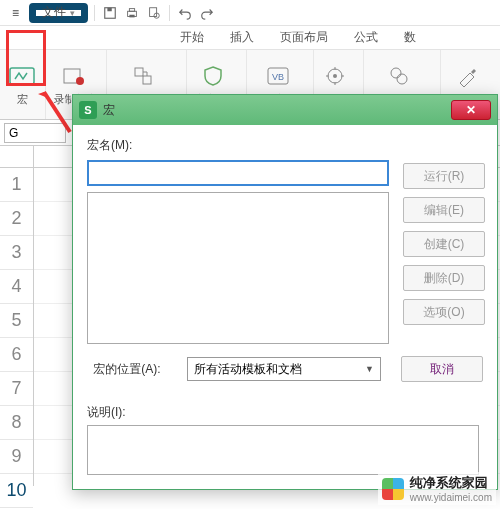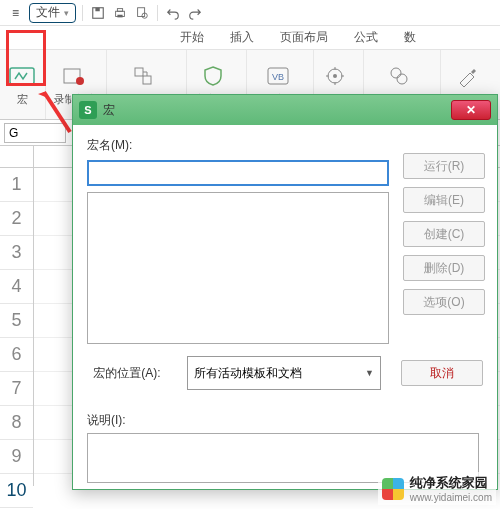--- a/index.html
+++ b/index.html
@@ -18,21 +18,21 @@
     border-bottom: 1px solid #e3e3e3;
     gap: 4px;
   }
   .menu-btn, .file-btn {
     display: flex; align-items: center;
     padding: 2px 6px;
     border-radius: 3px;
     color: #444;
     height: 20px;
   }
-  .file-btn { background: #fff; border: 1px solid #0c4a6e; border-radius: 4px; }
+  .file-btn { background: #fff; border: 7px solid #0c4a6e; border-radius: 4px; }
   .menu-sep { width: 1px; height: 16px; background: #ddd; margin: 0 2px; }
   .qat-icon { width: 18px; height: 18px; display:flex; align-items:center; justify-content:center; color:#555;}
   .tabbar {
     height: 24px;
     display: flex; align-items: flex-end;
     padding-left: 170px;
     gap: 6px;
     border-bottom: 1px solid #e3e3e3;
   }
   .tab {
@@ -142,38 +142,38 @@
     padding: 0 6px;
     outline:none;
   }
   .list-box {
     width: 302px; height: 152px;
     border:1px solid #aaa;
     background:#fff;
   }
   .side-buttons {
     position:absolute;
-    right: 12px; top: 58px;
+    right: 12px; top: 68px;
     display:flex; flex-direction:column; gap:8px;
   }
   .dbtn {
     width: 82px; height: 26px;
     border:1px solid #bbb;
     background:#f6f6f6;
     color:#999;
     font-size:12px;
     display:flex; align-items:center; justify-content:center;
     border-radius:2px;
   }
-  .dbtn.enabled { color:#b91c1c; }
+  .dbtn.enabled { color:#701a75; }
   .loc-select {
     flex:1; height:24px;
     border:1px solid #999; background:#fff;
     display:flex; align-items:center; justify-content:space-between;
-    padding:16px 6px;
+    padding:8px 6px;
   }
   .desc-box {
     width: 392px; height: 50px;
     border:1px solid #aaa;
     margin-top:4px;
   }
   .bottom-row { display:flex; align-items:center; gap:20px; margin-top:12px; }
   .bottom-row .loc-label { width:80px;}
 
   .watermark {

